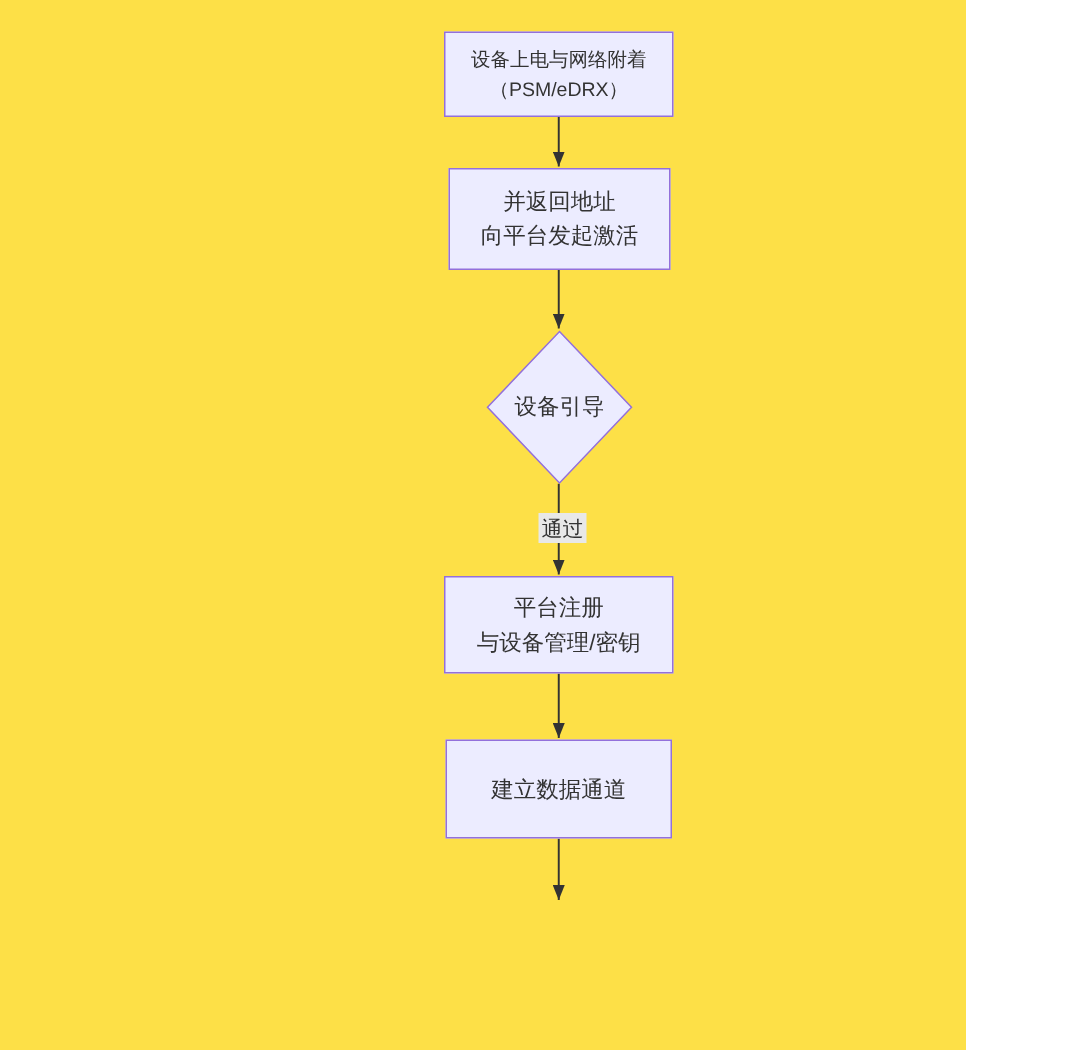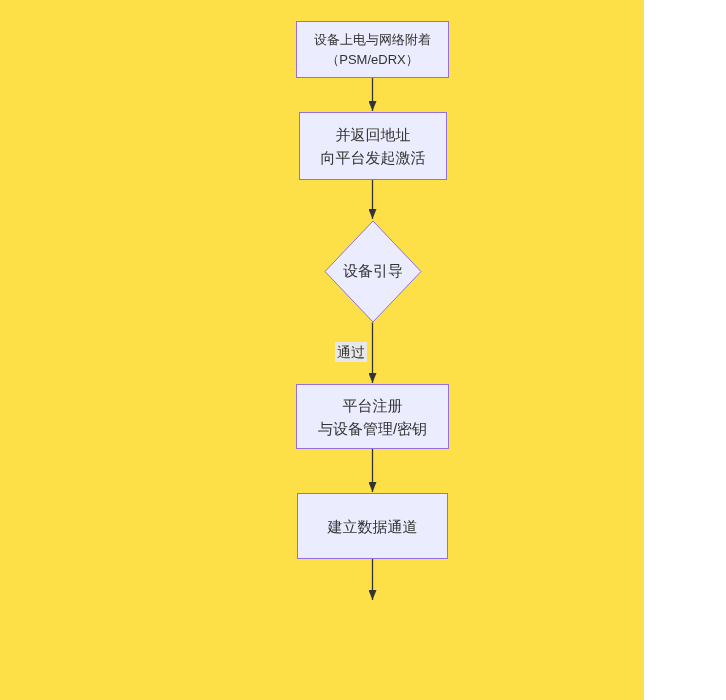--- a/index.html
+++ b/index.html
@@ -52,21 +52,21 @@
     width: 100%; height: 100%;
     display: flex;
     align-items: center;
     justify-content: center;
     font-size: 15px;
     color: #333333;
     white-space: nowrap;
   }
   .edge-label {
     position: absolute;
-    left: 351px; top: 352px;
+    left: 375px; top: 352px;
     transform: translate(-50%, -50%);
     background: #e8e8e8;
     color: #333333;
     font-size: 14px;
     line-height: 20px;
     padding: 0 2px;
     white-space: nowrap;
   }
 </style>
 </head>

